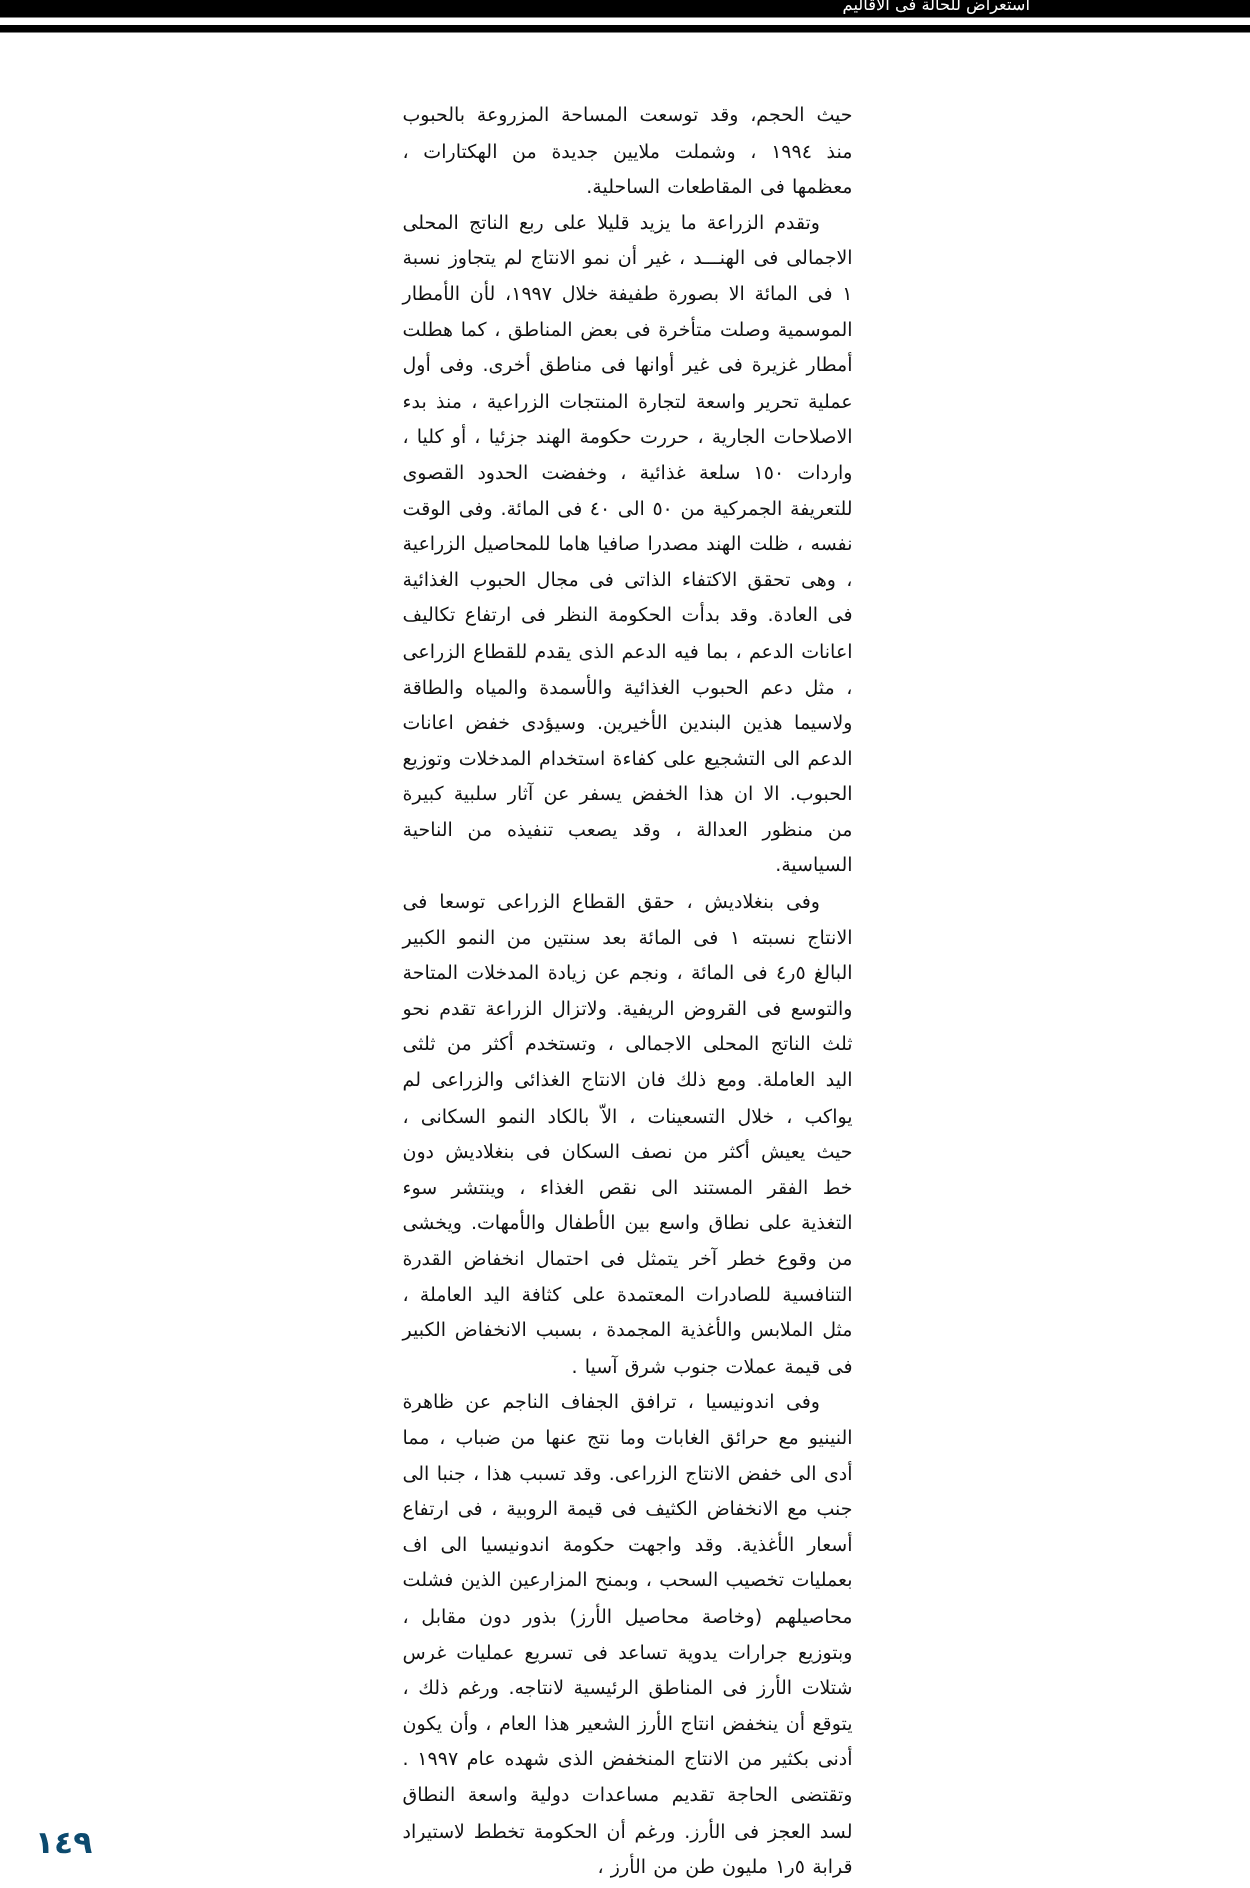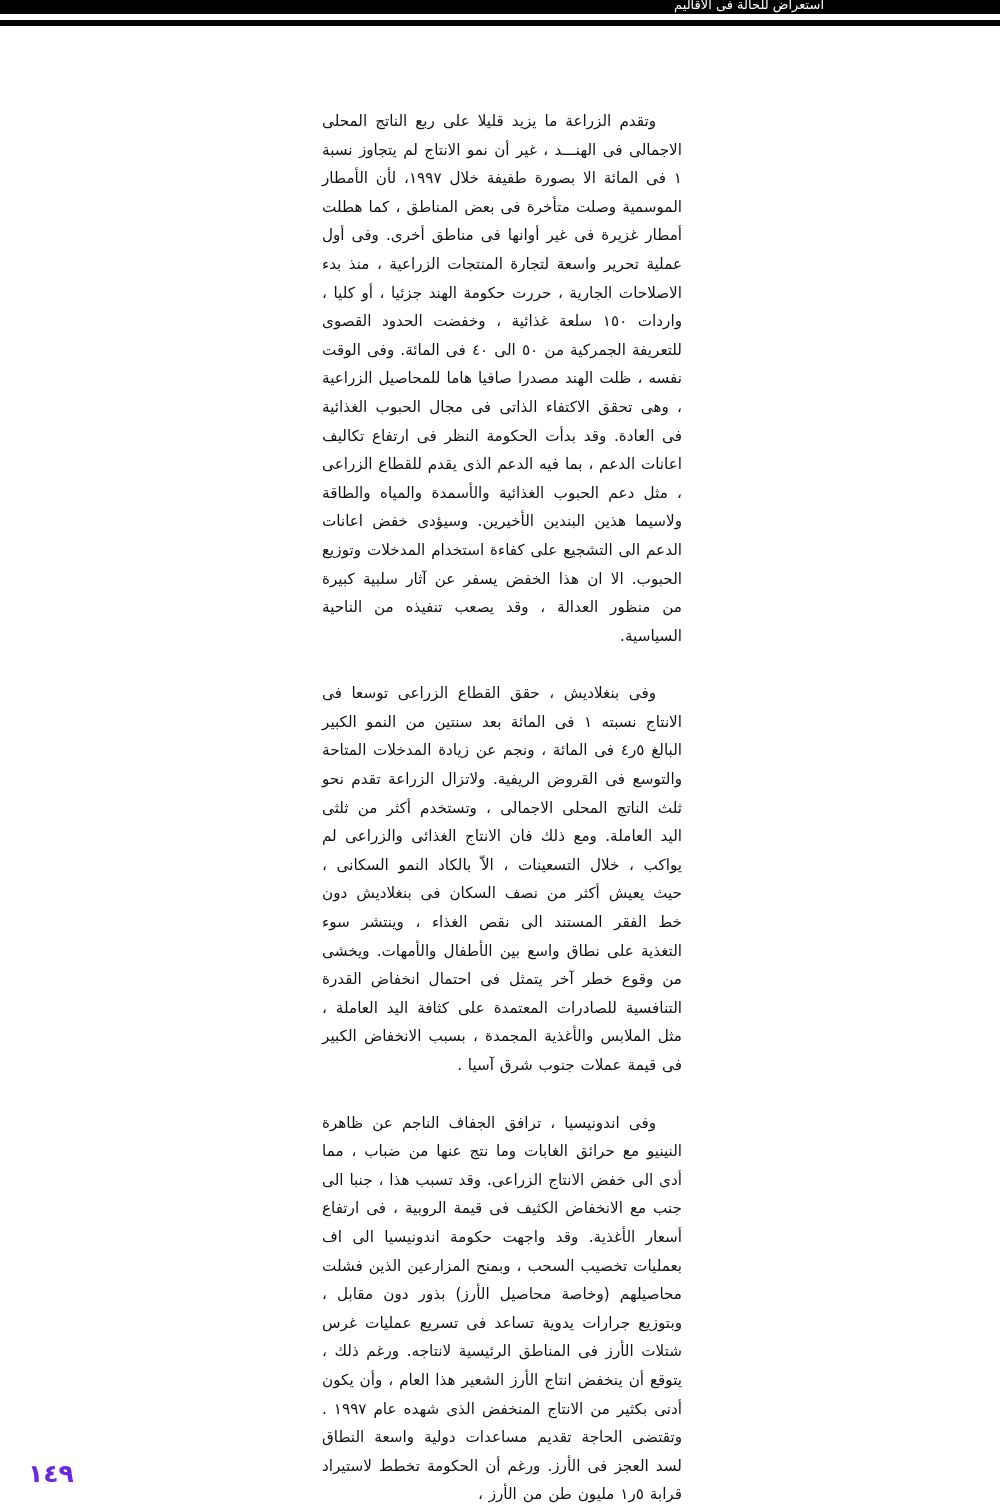--- a/index.html
+++ b/index.html
@@ -66,43 +66,43 @@
     margin: 0 0 0 0;
     font-size: 15.2px;
     line-height: 28.6px;
     text-align: justify;
     text-justify: inter-word;
     letter-spacing: 0.2px;
     word-spacing: 1px;
   }
   .para.indent {
     text-indent: 26px;
-    margin-top: 29px;
   }
 
   
   .page-number {
     position: absolute;
     bottom: 22px;
     left: 28px;
     font-size: 25px;
     font-weight: bold;
-    color: #6d28d9;
+    color: #0c4a6e;
     direction: rtl;
     letter-spacing: 1px;
   }
 </style>
 </head>
 <body>
 
 <div class="page-header">
   <div class="header-bar"></div>
   <div class="header-title">استعراض للحالة فى الأقاليم</div>
   <div class="header-rule"></div>
 </div>
 
 <div class="content">
+  <p class="para">حيث الحجم، وقد توسعت المساحة المزروعة بالحبوب منذ ١٩٩٤ ، وشملت ملايين جديدة من الهكتارات ، معظمها فى المقاطعات الساحلية.</p>
   <p class="para indent">وتقدم الزراعة ما يزيد قليلا على ربع الناتج المحلى الاجمالى فى الهنـــد ، غير أن نمو الانتاج لم يتجاوز نسبة ١ فى المائة الا بصورة طفيفة خلال ١٩٩٧، لأن الأمطار الموسمية وصلت متأخرة فى بعض المناطق ، كما هطلت أمطار غزيرة فى غير أوانها فى مناطق أخرى. وفى أول عملية تحرير واسعة لتجارة المنتجات الزراعية ، منذ بدء الاصلاحات الجارية ، حررت حكومة الهند جزئيا ، أو كليا ، واردات ١٥٠ سلعة غذائية ، وخفضت الحدود القصوى للتعريفة الجمركية من ٥٠ الى ٤٠ فى المائة. وفى الوقت نفسه ، ظلت الهند مصدرا صافيا هاما للمحاصيل الزراعية ، وهى تحقق الاكتفاء الذاتى فى مجال الحبوب الغذائية فى العادة. وقد بدأت الحكومة النظر فى ارتفاع تكاليف اعانات الدعم ، بما فيه الدعم الذى يقدم للقطاع الزراعى ، مثل دعم الحبوب الغذائية والأسمدة والمياه والطاقة ولاسيما هذين البندين الأخيرين. وسيؤدى خفض اعانات الدعم الى التشجيع على كفاءة استخدام المدخلات وتوزيع الحبوب. الا ان هذا الخفض يسفر عن آثار سلبية كبيرة من منظور العدالة ، وقد يصعب تنفيذه من الناحية السياسية.</p>
   <p class="para indent">وفى بنغلاديش ، حقق القطاع الزراعى توسعا فى الانتاج نسبته ١ فى المائة بعد سنتين من النمو الكبير البالغ ٥ر٤ فى المائة ، ونجم عن زيادة المدخلات المتاحة والتوسع فى القروض الريفية. ولاتزال الزراعة تقدم نحو ثلث الناتج المحلى الاجمالى ، وتستخدم أكثر من ثلثى اليد العاملة. ومع ذلك فان الانتاج الغذائى والزراعى لم يواكب ، خلال التسعينات ، الاّ بالكاد النمو السكانى ، حيث يعيش أكثر من نصف السكان فى بنغلاديش دون خط الفقر المستند الى نقص الغذاء ، وينتشر سوء التغذية على نطاق واسع بين الأطفال والأمهات. ويخشى من وقوع خطر آخر يتمثل فى احتمال انخفاض القدرة التنافسية للصادرات المعتمدة على كثافة اليد العاملة ، مثل الملابس والأغذية المجمدة ، بسبب الانخفاض الكبير فى قيمة عملات جنوب شرق آسيا .</p>
   <p class="para indent">وفى اندونيسيا ، ترافق الجفاف الناجم عن ظاهرة النينيو مع حرائق الغابات وما نتج عنها من ضباب ، مما أدى الى خفض الانتاج الزراعى. وقد تسبب هذا ، جنبا الى جنب مع الانخفاض الكثيف فى قيمة الروبية ، فى ارتفاع أسعار الأغذية. وقد واجهت حكومة اندونيسيا الى اف بعمليات تخصيب السحب ، وبمنح المزارعين الذين فشلت محاصيلهم (وخاصة محاصيل الأرز) بذور دون مقابل ، وبتوزيع جرارات يدوية تساعد فى تسريع عمليات غرس شتلات الأرز فى المناطق الرئيسية لانتاجه. ورغم ذلك ، يتوقع أن ينخفض انتاج الأرز الشعير هذا العام ، وأن يكون أدنى بكثير من الانتاج المنخفض الذى شهده عام ١٩٩٧ . وتقتضى الحاجة تقديم مساعدات دولية واسعة النطاق لسد العجز فى الأرز. ورغم أن الحكومة تخطط لاستيراد قرابة ٥ر١ مليون طن من الأرز ،</p>
 </div>
 
 <div class="page-number">١٤٩</div>
 
 </body></html>

